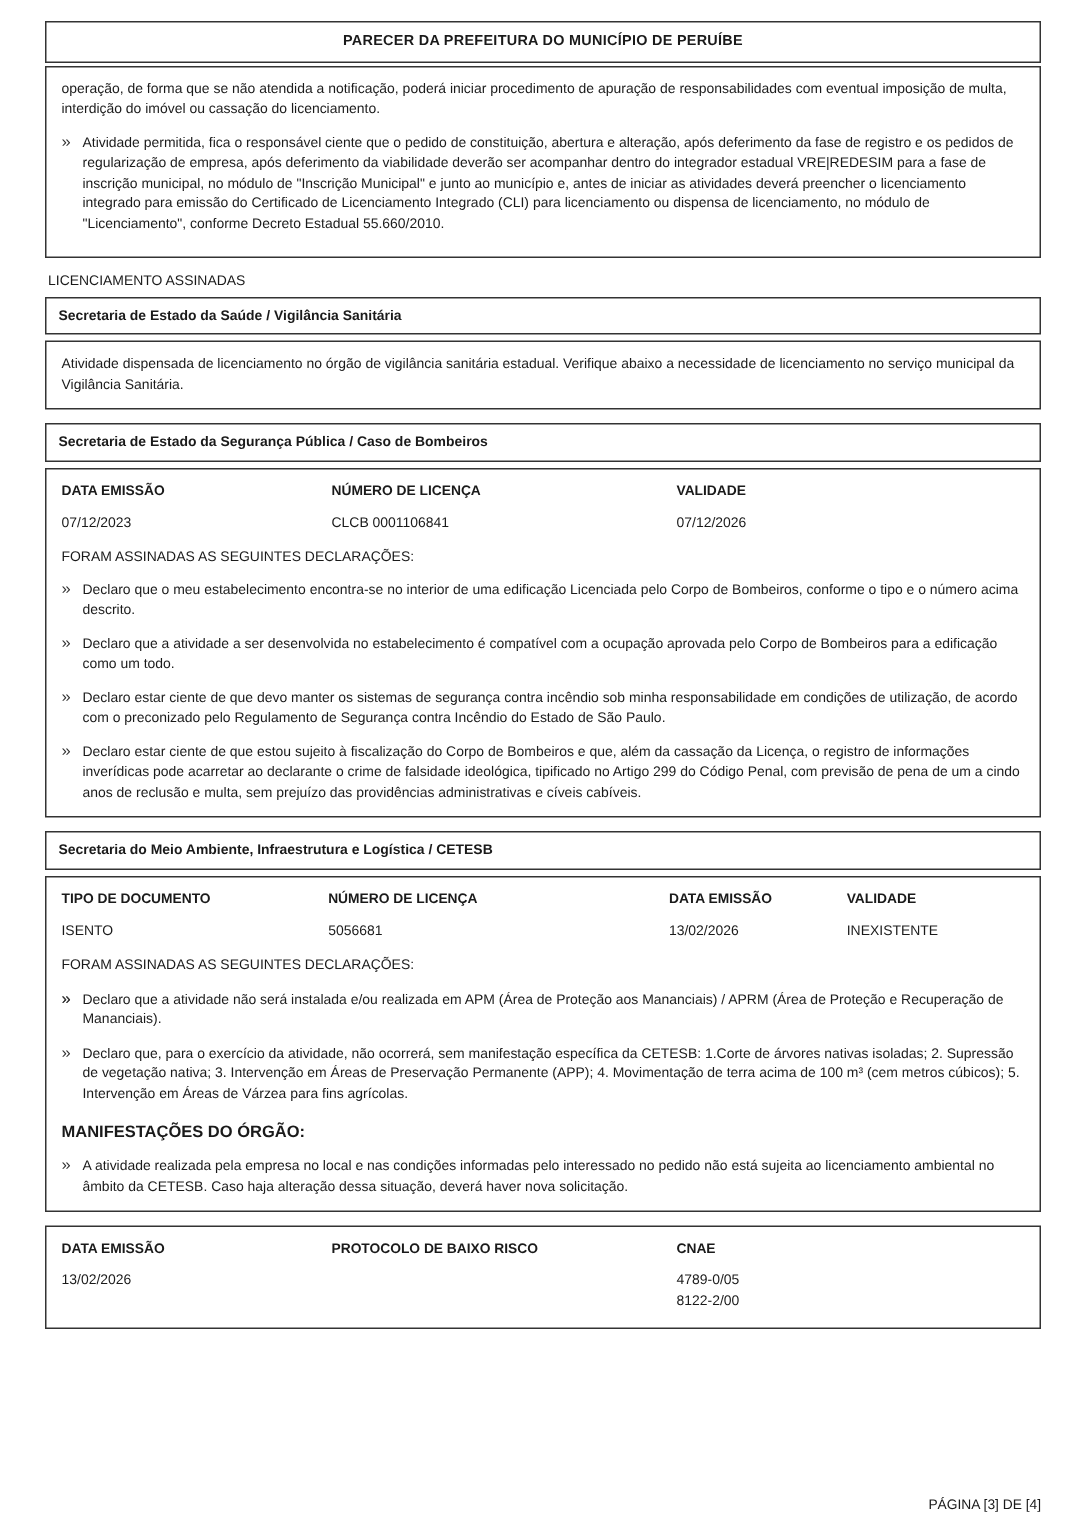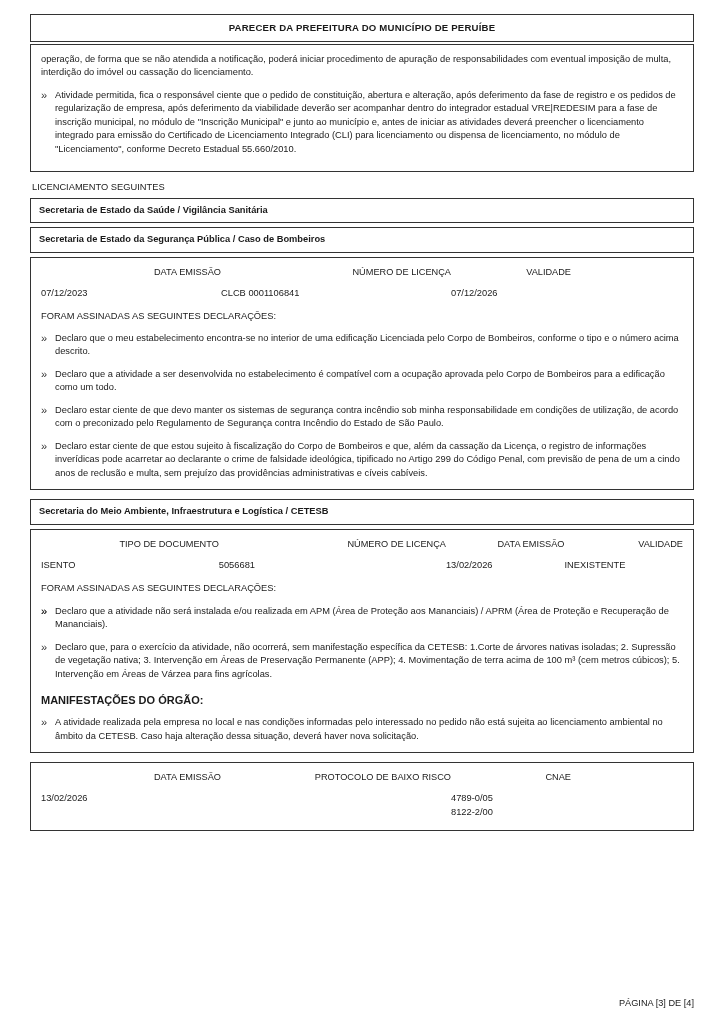--- a/index.html
+++ b/index.html
@@ -69,23 +69,22 @@
   .sec-body {
     padding: 8px 10px 9px 10px;
     margin-bottom: 9px;
   }
   .cols {
     display: flex;
     width: 100%;
     margin-bottom: 8px;
   }
   .col-head {
-    font-weight: normal;
+    font-weight: bold;
     font-size: 9.2px;
-    text-align: right;
   }
   .row-vals {
     display: flex;
     width: 100%;
     margin-bottom: 10px;
   }
   .c1 { width: 180px; }
   .c2 { width: 230px; }
   .c3 { width: 120px; }
   .c4 { width: 120px; }
@@ -117,23 +116,24 @@
   <div class="box title-box">PARECER DA PREFEITURA DO MUNICÍPIO DE PERUÍBE</div>
 
   <div class="box para-box">
     <p class="para">operação, de forma que se não atendida a notificação, poderá iniciar procedimento de apuração de responsabilidades com eventual imposição de multa, interdição do imóvel ou cassação do licenciamento.</p>
     <div class="bullet-para">
       <span class="bl">»</span>
       <span>Atividade permitida, fica o responsável ciente que o pedido de constituição, abertura e alteração, após deferimento da fase de registro e os pedidos de regularização de empresa, após deferimento da viabilidade deverão ser acompanhar dentro do integrador estadual VRE|REDESIM para a fase de inscrição municipal, no módulo de "Inscrição Municipal" e junto ao município e, antes de iniciar as atividades deverá preencher o licenciamento integrado para emissão do Certificado de Licenciamento Integrado (CLI) para licenciamento ou dispensa de licenciamento, no módulo de "Licenciamento", conforme Decreto Estadual 55.660/2010.</span>
     </div>
   </div>
 
-  <div class="section-label">LICENCIAMENTO SEGUINTES</div>
+  <div class="section-label">LICENCIAMENTO ASSINADAS</div>
 
   <div class="box sec-header">Secretaria de Estado da Saúde / Vigilância Sanitária</div>
+  <div class="box sec-body">Atividade dispensada de licenciamento no órgão de vigilância sanitária estadual. Verifique abaixo a necessidade de licenciamento no serviço municipal da Vigilância Sanitária.</div>
 
   <div class="box sec-header">Secretaria de Estado da Segurança Pública / Caso de Bombeiros</div>
   <div class="box sec-body">
     <div class="cols">
       <div class="c1 col-head">DATA EMISSÃO</div>
       <div class="c2 col-head">NÚMERO DE LICENÇA</div>
       <div class="c3 col-head">VALIDADE</div>
     </div>
     <div class="row-vals">
       <div class="c1">07/12/2023</div>

